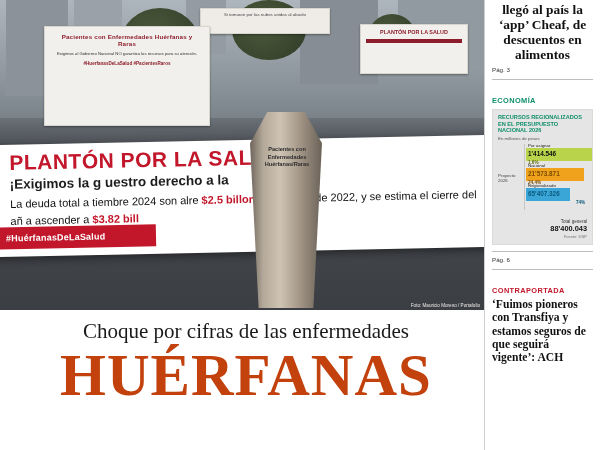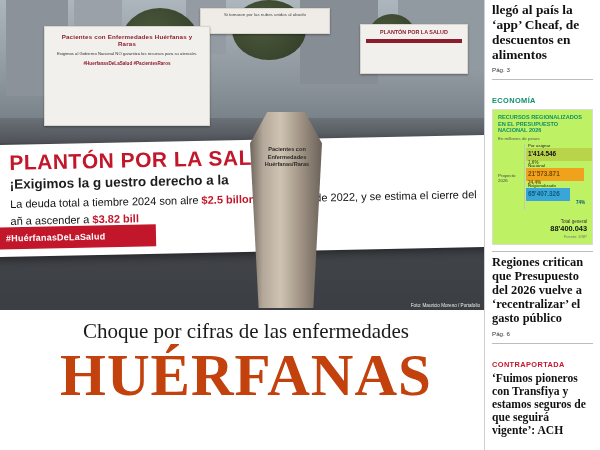--- a/index.html
+++ b/index.html
@@ -231,20 +231,21 @@
     padding: 0 7px;
     overflow: hidden;
   }
   .rail-top-head {
     font-family: "Liberation Serif", serif;
     font-weight: bold;
     font-size: 13.4px;
     line-height: 1.12;
     color: #111;
     padding-top: 2px;
+    text-align: center;
   }
   .rail-page {
     font-family: "Liberation Sans", sans-serif;
     font-size: 6.2px;
     color: #333;
     margin-top: 4px;
   }
   .rail-rule {
     border-top: 1px solid #bdbdbd;
     margin: 6px 0 4px 0;
@@ -253,21 +254,21 @@
     font-family: "Liberation Sans", sans-serif;
     font-weight: bold;
     font-size: 7.4px;
     letter-spacing: .4px;
     color: #0f8f6a;
     text-transform: uppercase;
     margin-top: 16px;
   }
   .infobox {
     margin-top: 4px;
-    background: #bef264;
+    background: #e5e5e5;
     border: 1px solid #dcdad4;
     padding: 4px 5px 5px 5px;
   }
   .infobox .ib-title {
     font-family: "Liberation Sans", sans-serif;
     font-weight: bold;
     font-size: 5.6px;
     line-height: 1.2;
     color: #0f8f6a;
     text-transform: uppercase;
@@ -473,20 +474,19 @@
       </div>
 
       <div class="total">
         <span>Total general</span>
         <b>88'400.043</b>
       </div>
       <div class="src">Fuente: DNP</div>
     </div>
 
     <div class="rail-rule"></div>
-    <div class="rail-head2">Regiones critican que Presupuesto del 2026 vuelve a ‘recentralizar’ el gasto público</div>
     <div class="rail-page">Pág. 6</div>
 
     <div class="rail-rule"></div>
     <div class="section-tag red">CONTRAPORTADA</div>
     <div class="rail-head3">‘Fuimos pioneros con Transfiya y estamos seguros de que seguirá vigente’: ACH</div>
   </div>
 </div>
 
 </body></html>

